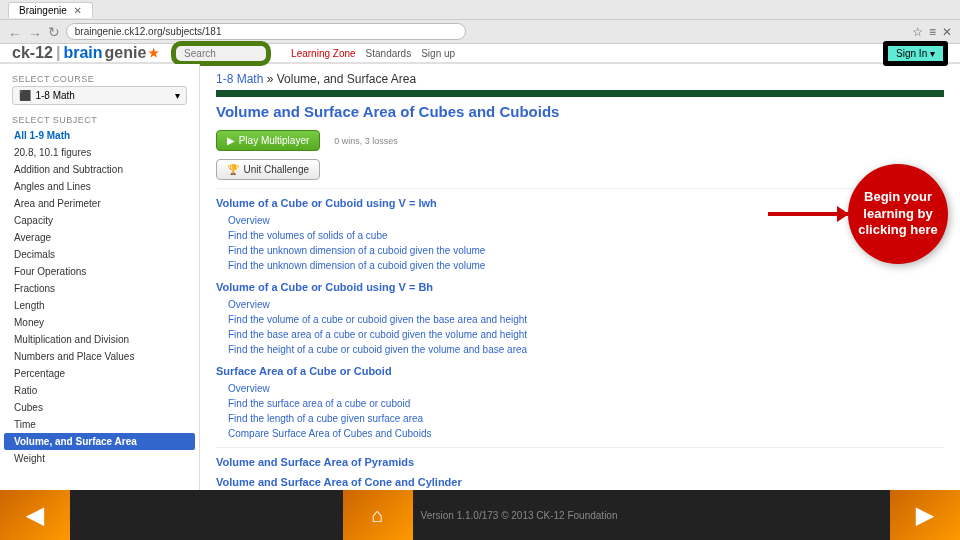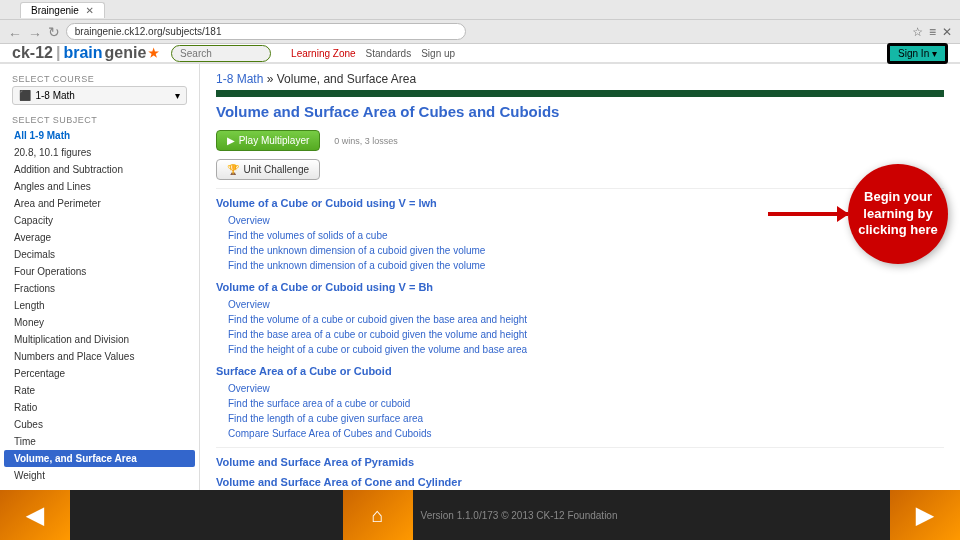--- a/index.html
+++ b/index.html
@@ -5,21 +5,21 @@
     * { margin: 0; padding: 0; box-sizing: border-box; }
     body { font-family: Arial, sans-serif; font-size: 12px; background: #f5f5f5; width: 960px; height: 540px; overflow: hidden; position: relative; }
 
     
     .browser-chrome {
       background: #e8e8e8;
       border-bottom: 1px solid #ccc;
       height: 20px;
       display: flex;
       align-items: center;
-      padding: 0 20px;
+      padding: 0 8px;
       gap: 6px;
     }
     .browser-tab {
       background: white;
       border-radius: 3px 3px 0 0;
       padding: 2px 10px;
       font-size: 10px;
       border: 1px solid #ccc;
       border-bottom: none;
     }
@@ -63,31 +63,31 @@
       font-size: 16px;
       font-weight: bold;
       color: #333;
     }
     .logo-ck { color: #555; }
     .logo-brain { color: #0066cc; }
     .logo-genie { color: #555; }
     .logo-star { color: #ff6600; font-size: 12px; }
     .search-box {
       background: #f0f0f0;
-      border: 1px solid #4d7c0f;
+      border: 5px solid #4d7c0f;
       border-radius: 10px;
       padding: 2px 8px;
       font-size: 10px;
       width: 100px;
       color: #aaa;
     }
     .nav-links { display: flex; gap: 10px; margin-left: 8px; font-size: 10px; }
     .nav-link { color: #555; text-decoration: none; }
     .nav-link.active { color: #cc0000; }
-    .signin-btn { margin-left: auto; font-size: 10px; background: #14b8a6; border: 3px solid #000000; padding: 2px 8px; border-radius: 3px; }
+    .signin-btn { margin-left: auto; font-size: 10px; background: #5eead4; border: 5px solid #000000; padding: 2px 8px; border-radius: 3px; }
 
     
     .main-container {
       display: flex;
       height: calc(540px - 44px - 32px - 20px);
       background: white;
     }
 
     
     .sidebar {
@@ -374,21 +374,20 @@
     <div class="sidebar-item">Capacity</div>
     <div class="sidebar-item">Average</div>
     <div class="sidebar-item">Decimals</div>
     <div class="sidebar-item">Four Operations</div>
     <div class="sidebar-item">Fractions</div>
     <div class="sidebar-item">Length</div>
     <div class="sidebar-item">Money</div>
     <div class="sidebar-item">Multiplication and Division</div>
     <div class="sidebar-item">Numbers and Place Values</div>
     <div class="sidebar-item">Percentage</div>
-    <div class="sidebar-item">Rate</div>
     <div class="sidebar-item">Ratio</div>
     <div class="sidebar-item">Cubes</div>
     <div class="sidebar-item">Time</div>
     <div class="sidebar-item active">Volume, and Surface Area</div>
     <div class="sidebar-item">Weight</div>
   </div>
 
   <div class="content-area">
     <div class="breadcrumb">
       <a>1-8 Math</a>

